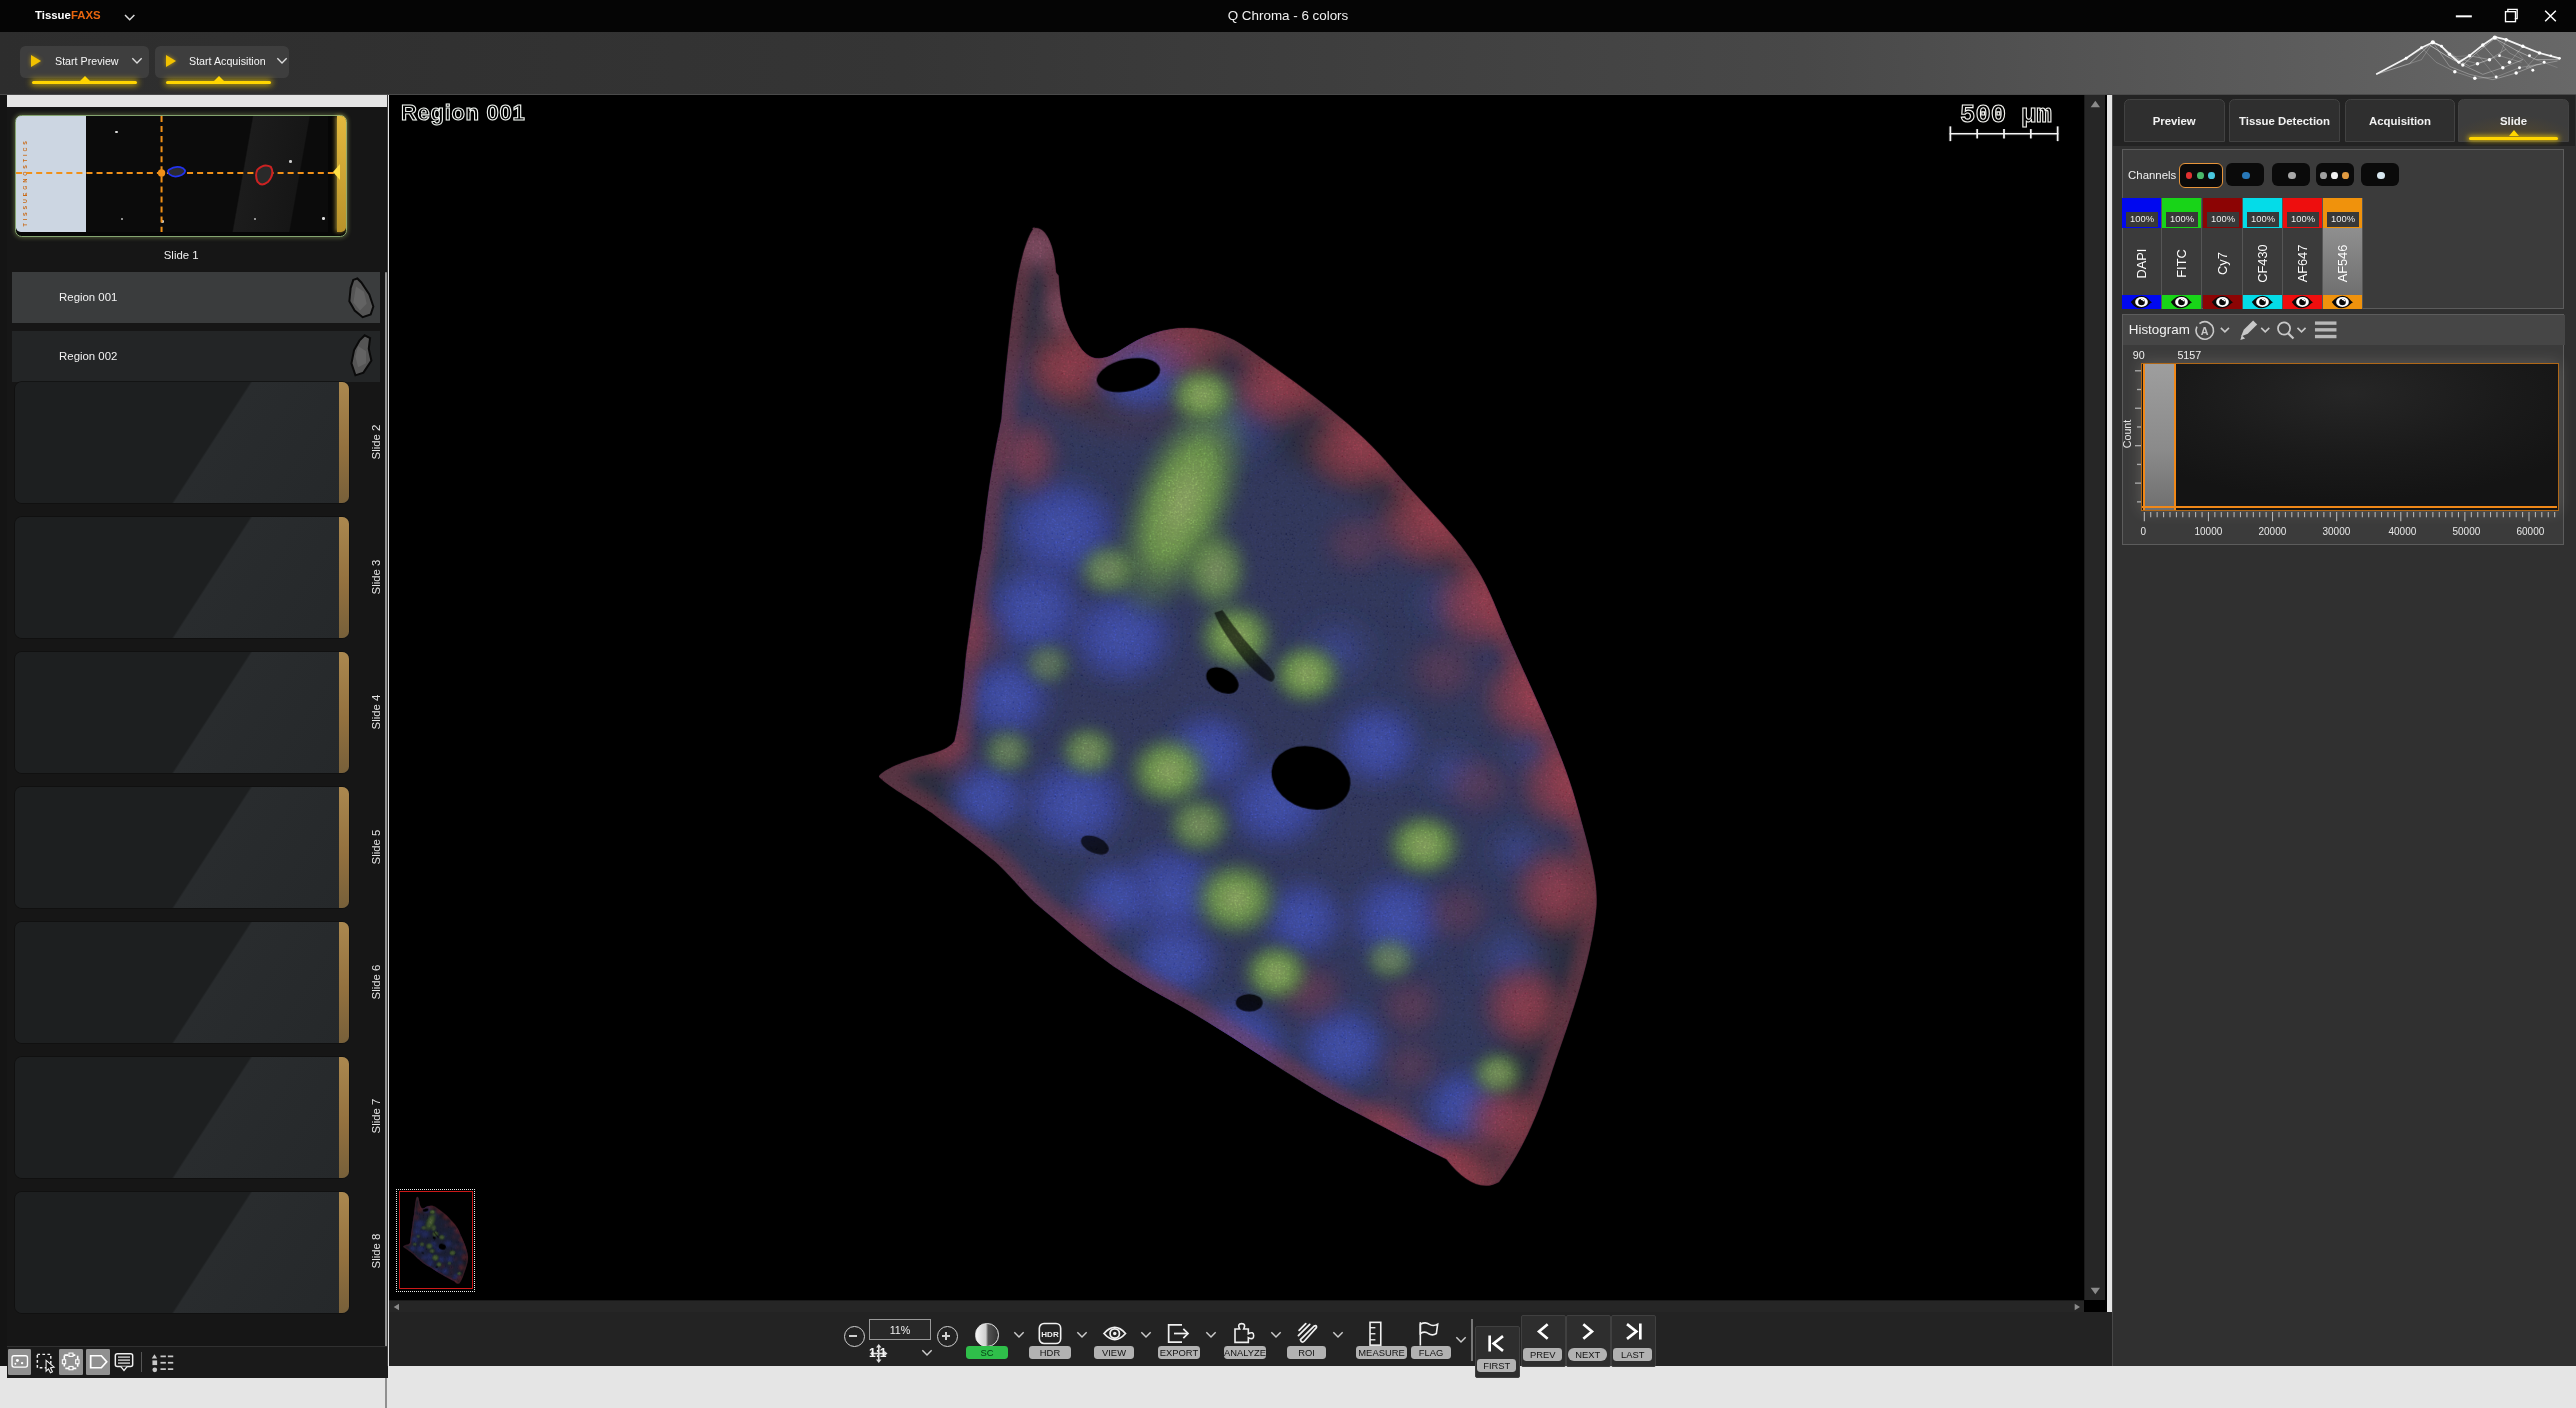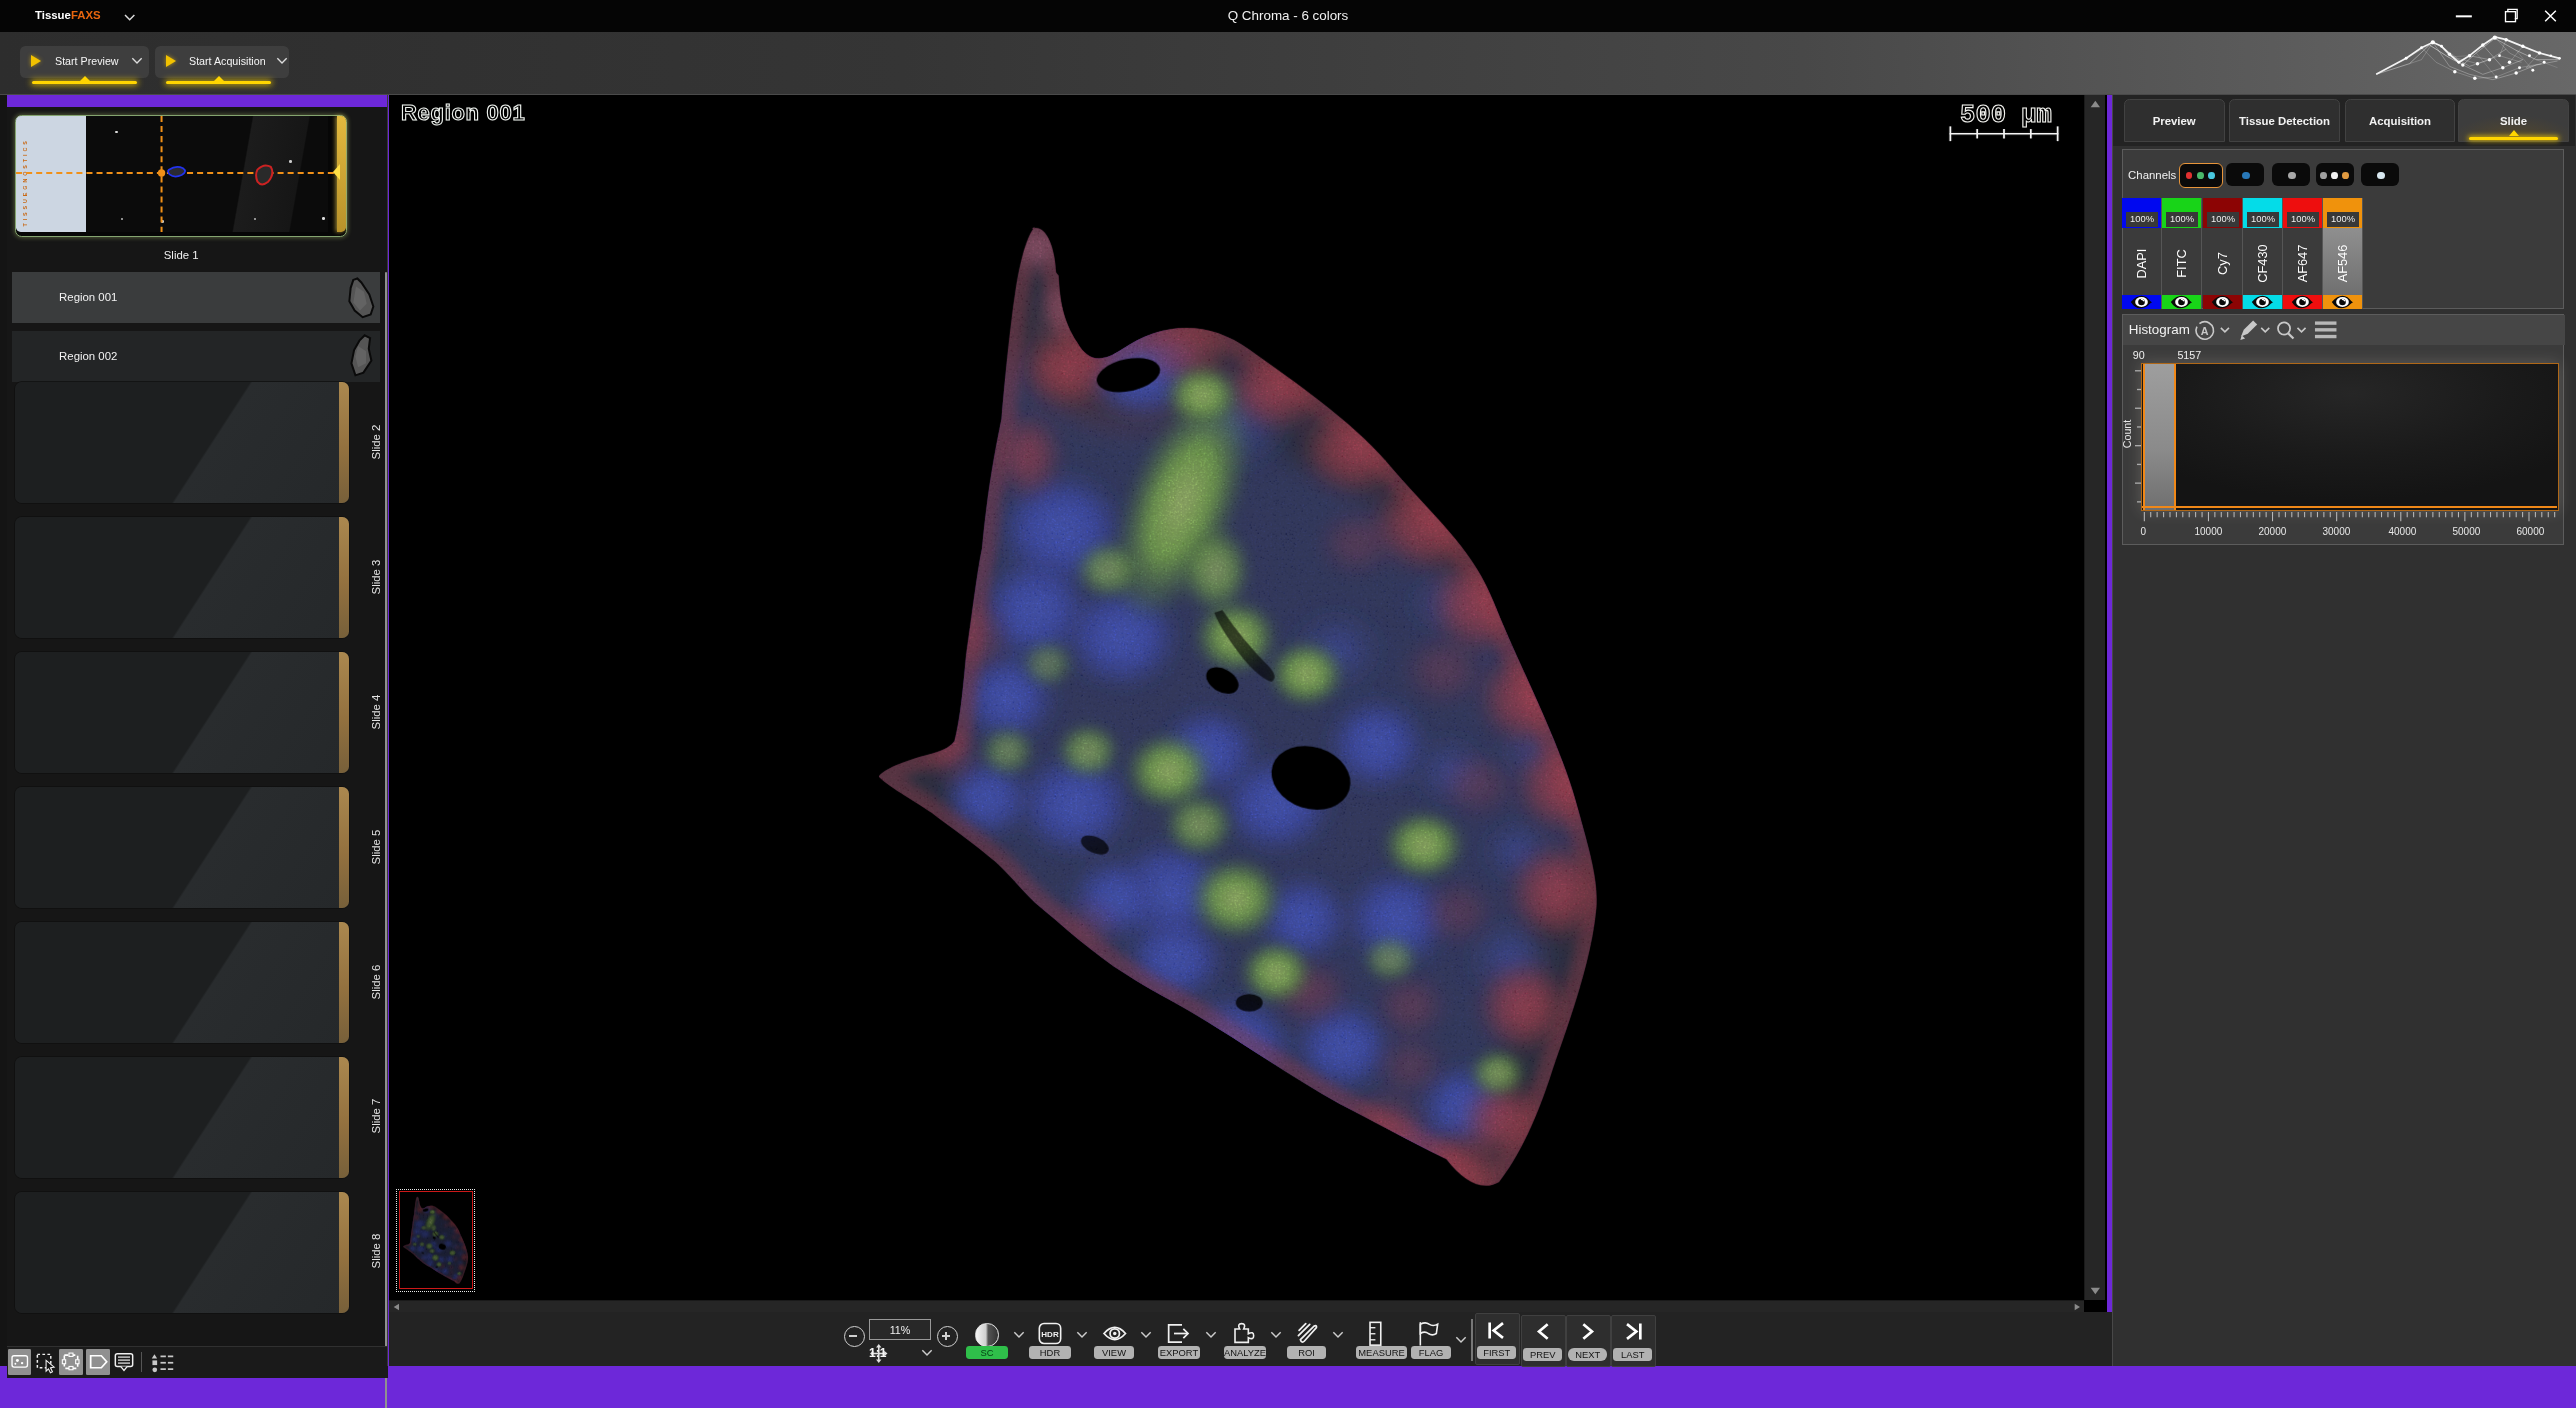--- a/index.html
+++ b/index.html
@@ -1,17 +1,17 @@
 <!DOCTYPE html>
 <html style="font-size:10.7px"><head>
 <meta charset="utf-8">
 <title>Q Chroma - 6 colors</title>
 <style>
 html,body{margin:0;padding:0;background:#000;}
-#app{position:relative;width:2576px;height:1409px;background:#6d28d9;overflow:hidden;
+#app{position:relative;width:2576px;height:1409px;background:#e5e5e5;overflow:hidden;
   font-family:"Liberation Sans",sans-serif;color:#eee;}
 .abs{position:absolute;}
 #titlebar{left:0;top:0;width:2576px;height:32px;background:#050505;}
 #topbar{left:0;top:32px;width:2576px;height:63px;
   background:linear-gradient(90deg,#2d2d2d 0%,#353535 35%,#484848 70%,#606060 93%,#686868 100%);}
 .startbtn{top:14px;height:32px;background:#3e3e3e;border-radius:5.4px;white-space:nowrap;}
 .underline{position:absolute;height:3.4px;background:#ffd500;border-radius:2px;
   box-shadow:0 0 6px 1.3px rgba(255,213,0,.75);}
 .underline:after{content:"";position:absolute;left:50%;top:-5.4px;margin-left:-6px;
   border-left:6px solid transparent;border-right:6px solid transparent;border-bottom:6px solid #ffd500;}
@@ -543,21 +543,21 @@
   <svg class="abs" style="left:1028px;top:8px;" width="24" height="27" viewBox="0 0 36 40">
     <line x1="5" y1="3" x2="5" y2="38" stroke="#f0f0f0" stroke-width="2.4"></line>
     <path d="M5 6 Q13 2 18 6 Q24 10 31 6 L29 20 Q23 24 17 20 Q12 16 5 20 Z" fill="none" stroke="#f0f0f0" stroke-width="2.4"></path>
   </svg>
   <div class="minilbl" style="left:1022px;top:34px;width:40px;">FLAG</div>
   <svg class="abs" style="left:1066px;top:24px;" width="12" height="8" viewBox="0 0 18 12">
         <path d="M2 2 L9 9 L16 2" stroke="#ccc" stroke-width="2.2" fill="none"></path>
       </svg>
   <div class="abs" style="left:1082px;top:6.7px;width:2px;height:42px;background:#777;"></div>
 
-  <div class="abs" style="left:1086px;top:1px;width:43px;height:50px;background:#2e2e2e;border:0.7px solid #404040;border-radius:2px;">
+  <div class="abs" style="left:1086px;top:14px;width:43px;height:50px;background:#2e2e2e;border:0.7px solid #404040;border-radius:2px;">
     <svg class="abs" style="left:11.4px;top:6.7px;" width="20" height="19" viewBox="0 0 30 28">
           <path d="M4 2 V26 M24 3 L10 14 L24 25" fill="none" stroke="#fff" stroke-width="4"></path>
         </svg>
     <div class="minilbl" style="left:1.3px;top:32px;width:39px;font-size:9.4px;height:13.4px;line-height:13.4px;">FIRST</div>
   </div>
   <div class="abs" style="left:1132px;top:2.7px;width:43px;height:50px;background:#2e2e2e;border:0.7px solid #404040;border-radius:2px;">
     <svg class="abs" style="left:13.4px;top:6.7px;" width="16" height="19" viewBox="0 0 24 28">
           <path d="M19 3 L6 14 L19 25" fill="none" stroke="#fff" stroke-width="4"></path>
         </svg>
     <div class="minilbl" style="left:1.3px;top:32px;width:39px;font-size:9.4px;height:13.4px;line-height:13.4px;">PREV</div>

